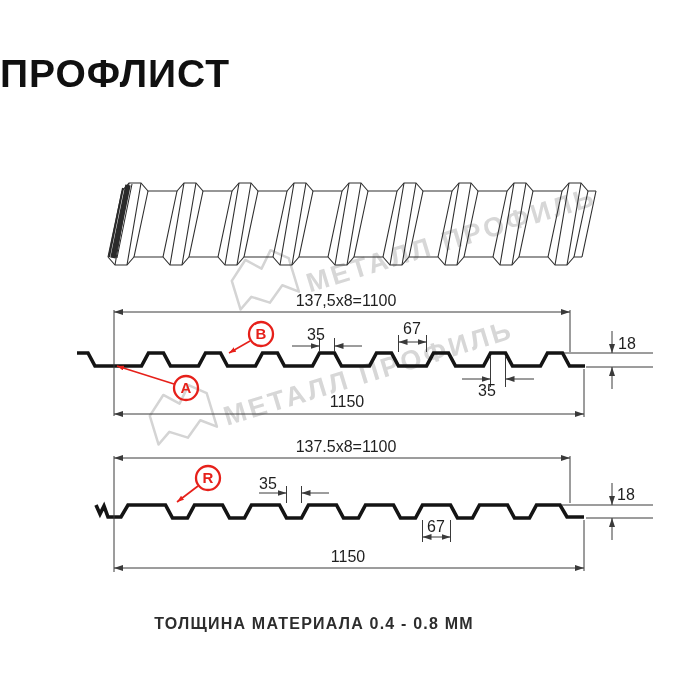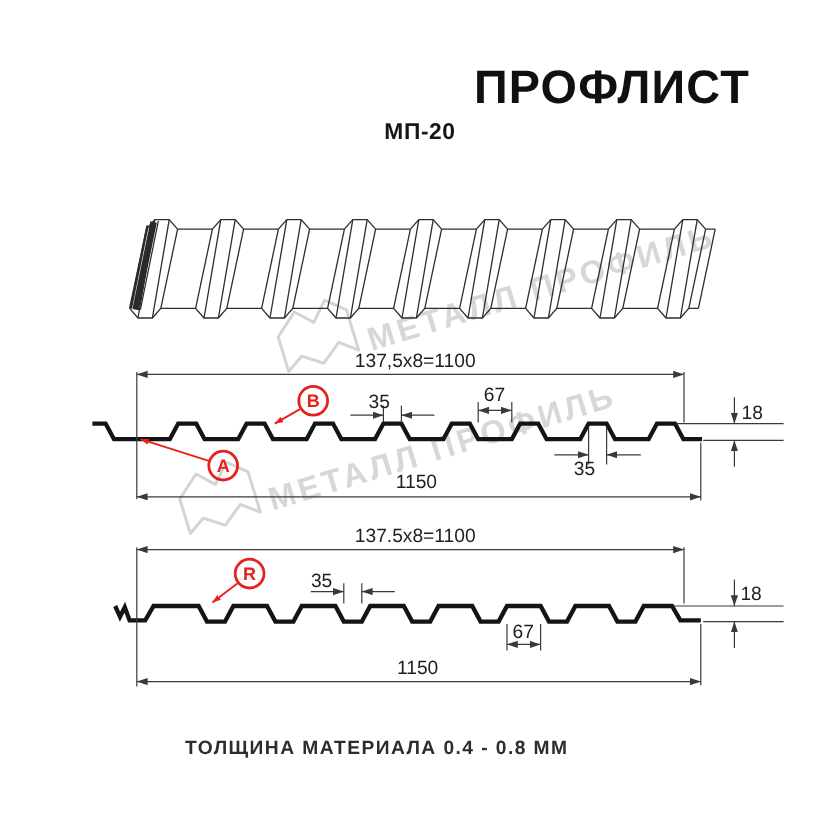--- a/index.html
+++ b/index.html
@@ -1,21 +1,21 @@
 <!DOCTYPE html>
 <html><head>
 <meta charset="utf-8">
 <style>
   html,body { margin:0; padding:0; background:#ffffff; }
   .page {
     position:relative; width:700px; height:700px; background:#fff; overflow:hidden;
     font-family:"Liberation Sans", sans-serif;
   }
   .title {
-    position:absolute; top:52px; left:0; width:625px; text-align:right;
+    position:absolute; top:52px; left:0; width:625px; text-align:left;
     font-size:39px; font-weight:700; letter-spacing:1px; color:#101010;
   }
   .subtitle {
     position:absolute; top:100px; left:0; width:700px; text-align:center;
     font-size:19px; font-weight:700; letter-spacing:0.5px; color:#161616;
   }
   .footer {
     position:absolute; top:615px; left:0; width:628px; text-align:center;
     font-size:16px; font-weight:700; letter-spacing:1.2px; color:#2d2d2d;
   }
@@ -33,21 +33,20 @@
   .wmtext { font-family:"Liberation Sans", sans-serif; font-size:27px; font-weight:700;
             letter-spacing:3px; fill:#d7d7d7; }
   .wmlogo { stroke:#d4d4d4; stroke-width:2.5; fill:none; stroke-linejoin:round; }
 </style>
 </head>
 <body>
 
 <div class="page">
 
   <div class="title">ПРОФЛИСТ</div>
-  <div class="subtitle">МП-20</div>
 
   <svg class="draw" width="700" height="700" viewBox="0 0 700 700">
     <defs>
       <marker id="arrE" markerWidth="11" markerHeight="8" refX="9" refY="3" orient="auto" markerUnits="userSpaceOnUse">
         <path d="M0,0 L9,3 L0,6 Z" fill="#3a3a3a"></path>
       </marker>
       <marker id="arrS" markerWidth="11" markerHeight="8" refX="9" refY="3" orient="auto-start-reverse" markerUnits="userSpaceOnUse">
         <path d="M0,0 L9,3 L0,6 Z" fill="#3a3a3a"></path>
       </marker>
       <marker id="arrRed" markerWidth="9" markerHeight="7" refX="7" refY="2.5" orient="auto" markerUnits="userSpaceOnUse">

